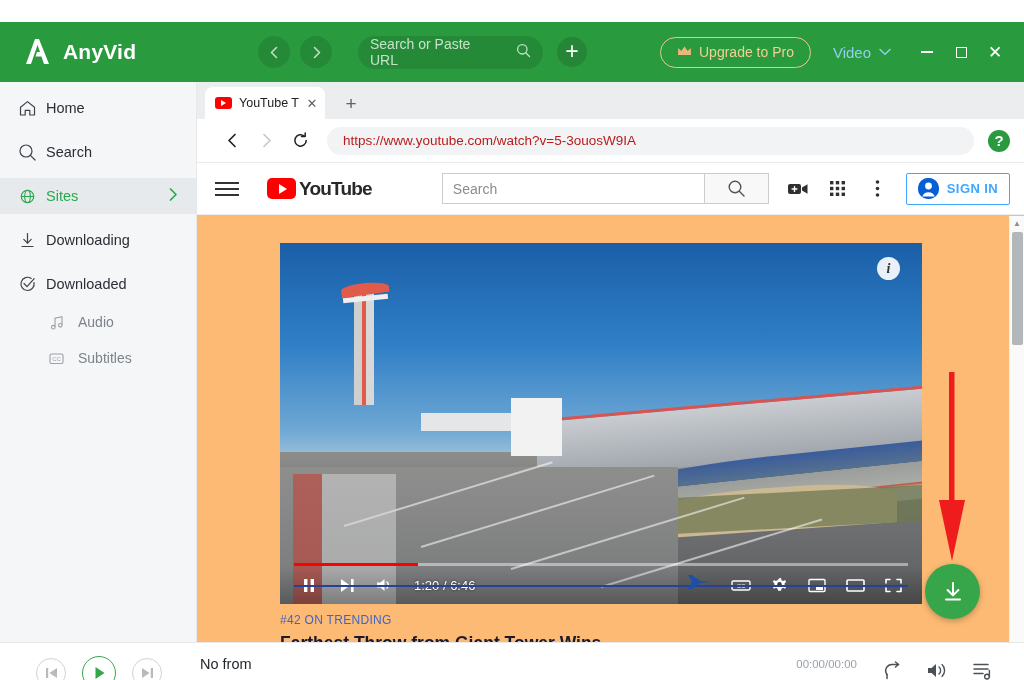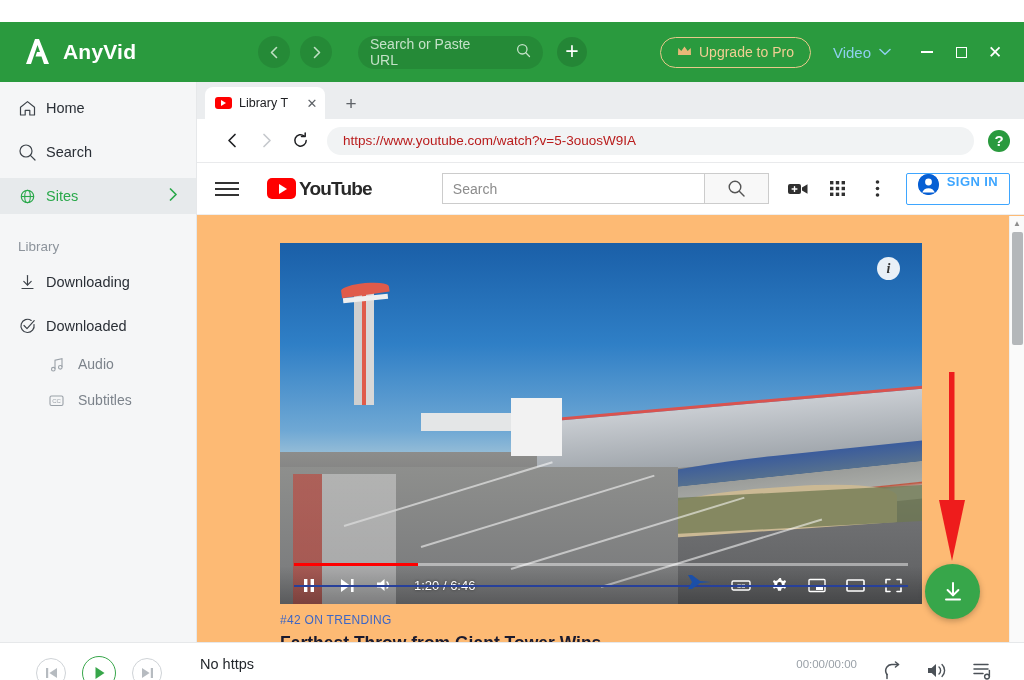--- a/index.html
+++ b/index.html
@@ -150,21 +150,21 @@
     display: flex; align-items: center; font-size: 14px; color: #8c8c8c;
   }
   .ytsearch .sbtn {
     width: 65px; border: 1px solid #ccc; background: #f8f8f8;
     display: flex; align-items: center; justify-content: center; color: #555;
   }
   .ythead .sp { flex: 1; }
   .ytico { width: 40px; display: flex; align-items: center; justify-content: center; color: #303030; }
   .signin {
     border: 1px solid #3ea6ff; border-radius: 2px; height: 32px; padding: 0 11px;
-    display: flex; align-items: flex-start; color: #3ea6ff; font-size: 13px;
+    display: flex; align-items: center; color: #3ea6ff; font-size: 13px;
     font-weight: bold; letter-spacing: .4px; margin-left: 8px;
   }
   .signin .av {
     width: 21px; height: 21px; border-radius: 50%; background: #065fd4; margin-right: 8px;
     display:flex; align-items:center; justify-content:center;
   }
 
   
   .player {
     position: absolute; left: 83px; top: 80px; width: 642px; height: 361px;
@@ -366,21 +366,20 @@
           </svg>
       </span>
       <span>Sites</span>
       <span class="arrow">
         <svg width="9" height="13" viewBox="0 0 9 13">
             <path d="M1.5 1 L7 6.5 L1.5 12" fill="none" stroke="currentColor" stroke-width="1.7" stroke-linecap="round" stroke-linejoin="round"></path>
           </svg>
       </span>
     </div>
 
-    <div class="side-head">Library</div>
 
     <div class="side-item">
       <span class="ico">
         <svg width="19" height="19" viewBox="0 0 19 19">
             <path d="M9.5 2.5 L9.5 12" stroke="currentColor" stroke-width="1.2" stroke-linecap="round"></path>
             <path d="M5.8 8.4 L9.5 12.1 L13.2 8.4" fill="none" stroke="currentColor" stroke-width="1.2" stroke-linecap="round" stroke-linejoin="round"></path>
             <path d="M4 15.5 L15 15.5" stroke="currentColor" stroke-width="1.2" stroke-linecap="round"></path>
           </svg>
       </span>
       <span>Downloading</span>
@@ -419,21 +418,21 @@
     </div>
   </div>
 
   <div class="browser">
 
     <div class="tabstrip">
       <div class="tab">
         <span class="fav">
             <i></i>
           </span>
-        <span class="tlabel">Library T</span>
+        <span class="tlabel">YouTube T</span>
         <span class="tclose">✕</span>
       </div>
       <div class="newtab">+</div>
     </div>
 
     <div class="addrbar">
       <div class="abtn">
         <svg width="15" height="15" viewBox="0 0 15 15">
             <path d="M10 1.5 L4 7.5 L10 13.5" fill="none" stroke="currentColor" stroke-width="1.7" stroke-linecap="round" stroke-linejoin="round"></path>
           </svg>
@@ -653,21 +652,21 @@
       </div>
       <div class="mbtn">
         <svg width="13" height="12" viewBox="0 0 13 12">
             <path d="M1 1 L8.6 6 L1 11 Z" fill="currentColor"></path>
             <rect x="9.8" y="1" width="2.2" height="10" fill="currentColor"></rect>
           </svg>
       </div>
     </div>
 
     <div class="m-mid">
-      <div class="m-title">No https</div>
+      <div class="m-title">No from</div>
       <div class="m-time">00:00/00:00</div>
       <div class="m-track">
         <div class="m-dot"></div>
       </div>
     </div>
 
     <div class="m-right">
       <div>
         <svg width="20" height="20" viewBox="0 0 20 20">
             <path d="M4 13.5 A6.3 6.3 0 0 1 10 3.5 L15 3.5" fill="none" stroke="currentColor" stroke-width="1.5" stroke-linecap="round"></path>

